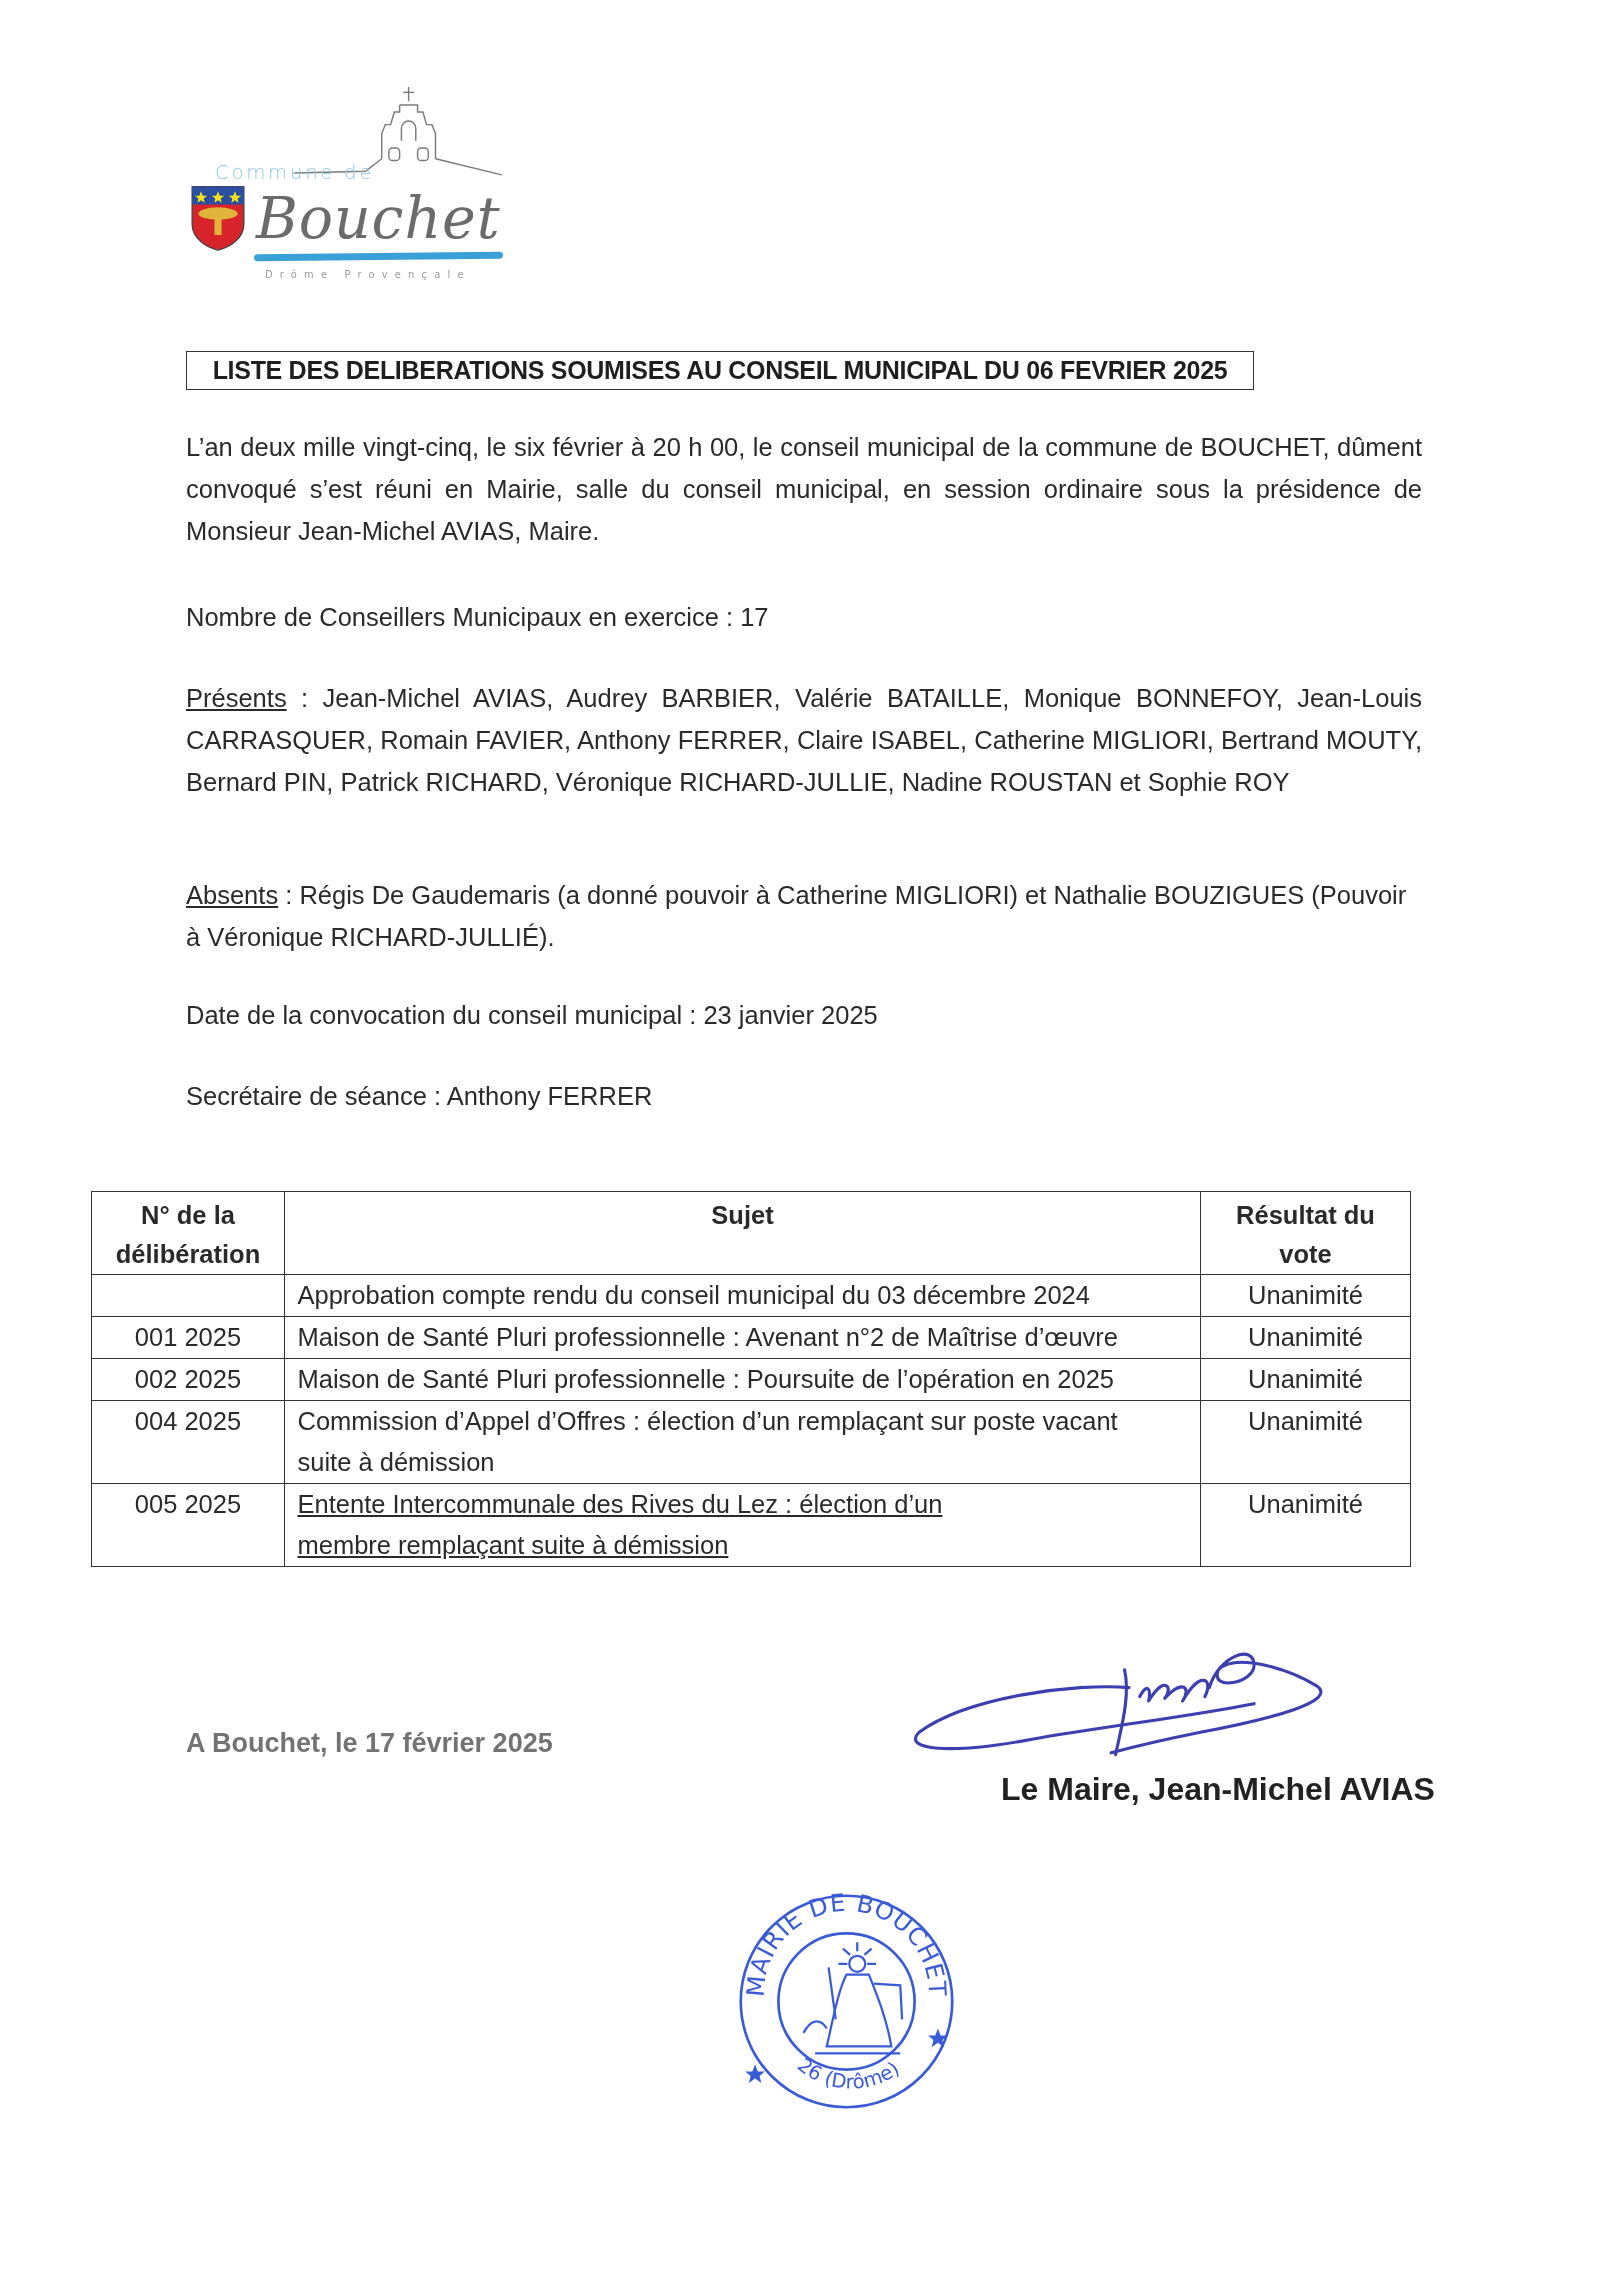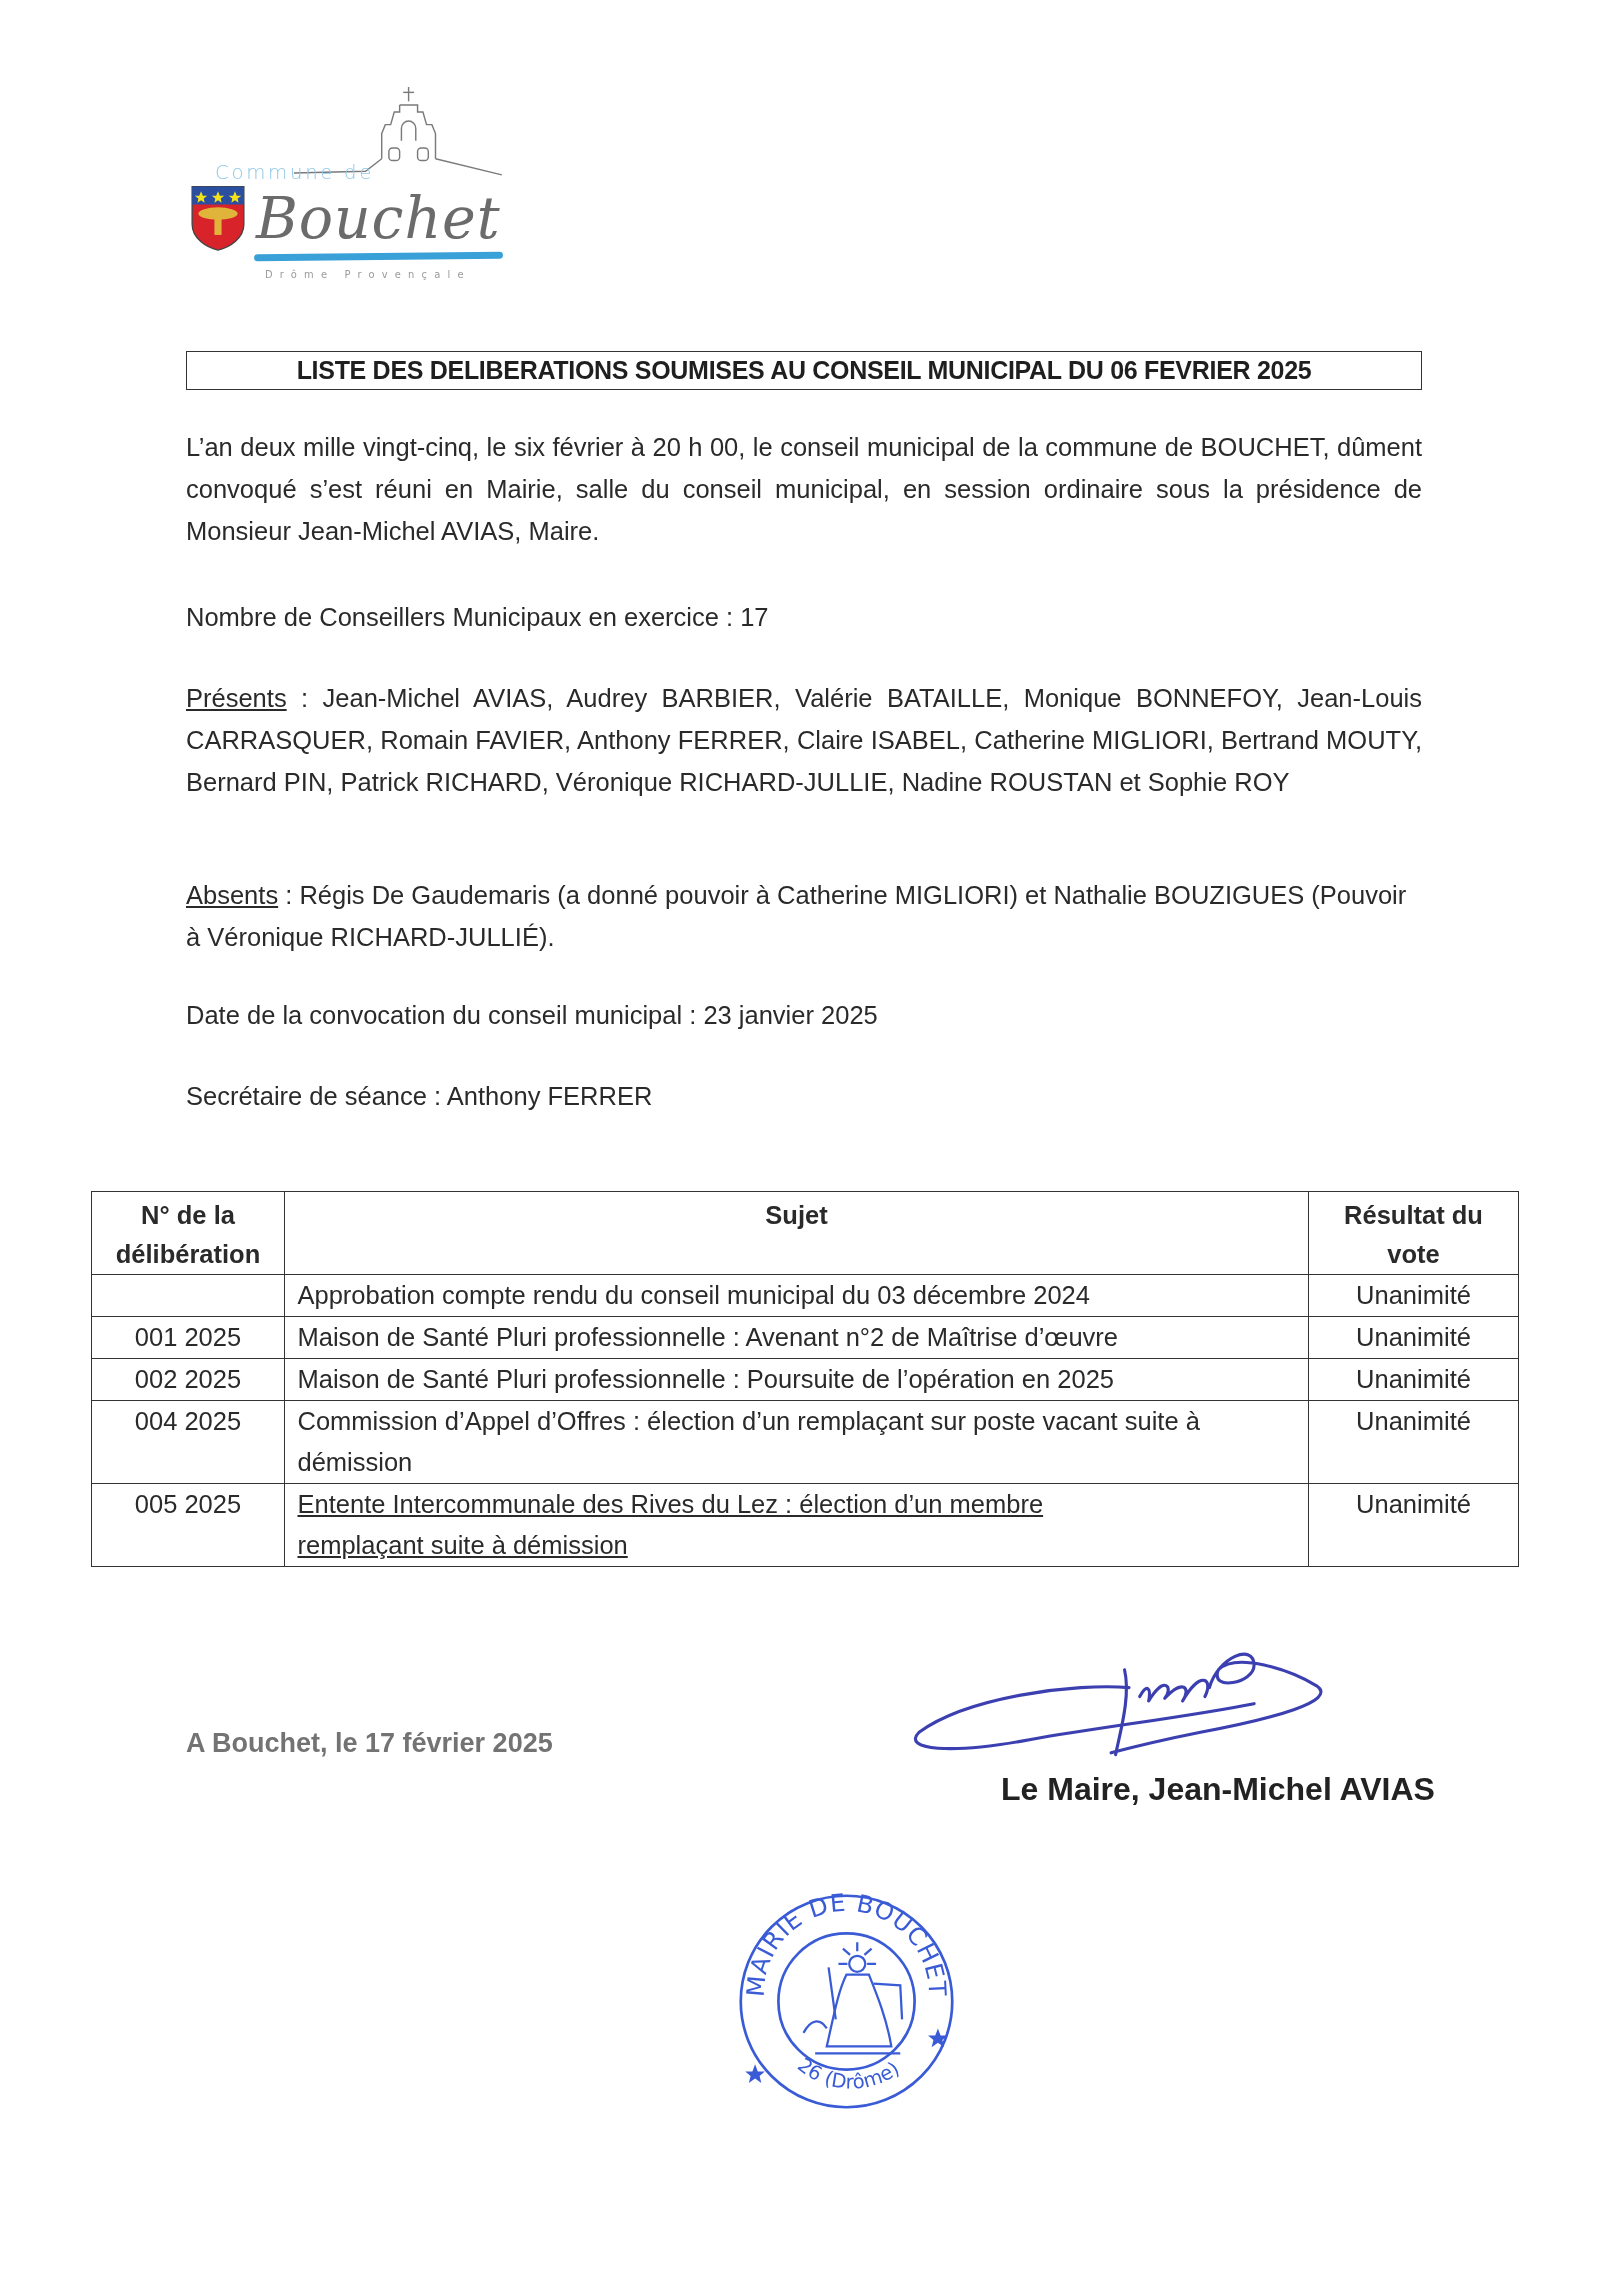--- a/index.html
+++ b/index.html
@@ -30,38 +30,38 @@
   .logo .region {
     position: absolute; left: 86px; top: 184px;
     font-size: 9.9px; letter-spacing: 7.2px; color: #9a9a9a;
     font-family: "DejaVu Sans", sans-serif;
   }
   .logo .church { position: absolute; left: 79px; top: 0; }
   .logo .shield { position: absolute; left: 10.7px; top: 100px; }
 
   
   .title-box {
-    left: 186px; top: 351px; width: 1236px; height: 39px;
+    left: 186px; top: 351px; width: 1068px; height: 39px;
     border: 1.8px solid #333; box-sizing: border-box;
     display: flex; align-items: center; justify-content: center;
     font-weight: bold; font-size: 25px; color: #1f1f1f;
     letter-spacing: -0.3px;
   }
 
   
   .text {
     left: 186px; width: 1236px;
     font-size: 25.5px; line-height: 42px; color: #2a2a2a;
   }
   .justify { text-align: justify; text-align-last: left; }
   .u { text-decoration: underline; }
 
   
   table.delib {
-    position: absolute; left: 91px; top: 1191px; width: 1428px;
+    position: absolute; left: 91px; top: 1191px; width: 1320px;
     border-collapse: collapse; font-size: 25.5px; color: #2a2a2a;
   }
   table.delib td, table.delib th {
     border: 1.8px solid #333; padding: 0 12.5px; vertical-align: top;
     line-height: 41px;
   }
   table.delib th { font-weight: bold; text-align: center; line-height: 39px; padding-top: 3.6px; }
   .c-num { width: 167px; text-align: center; }
   .c-vote { width: 184px; text-align: center; }
   .c-subj { text-align: left; }

